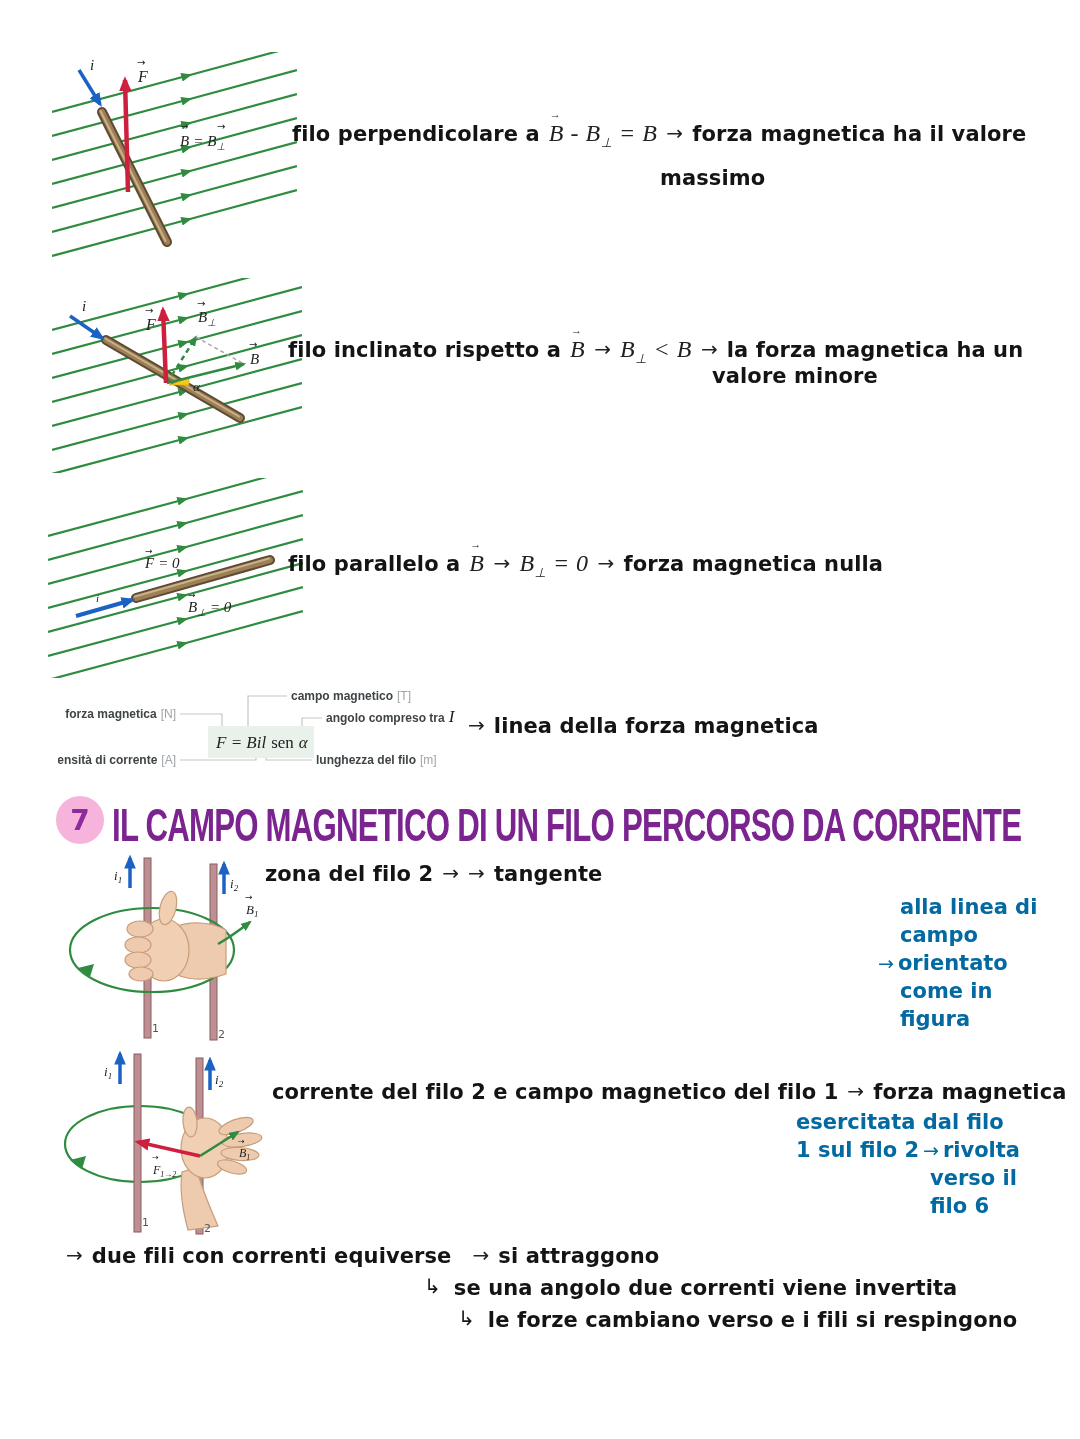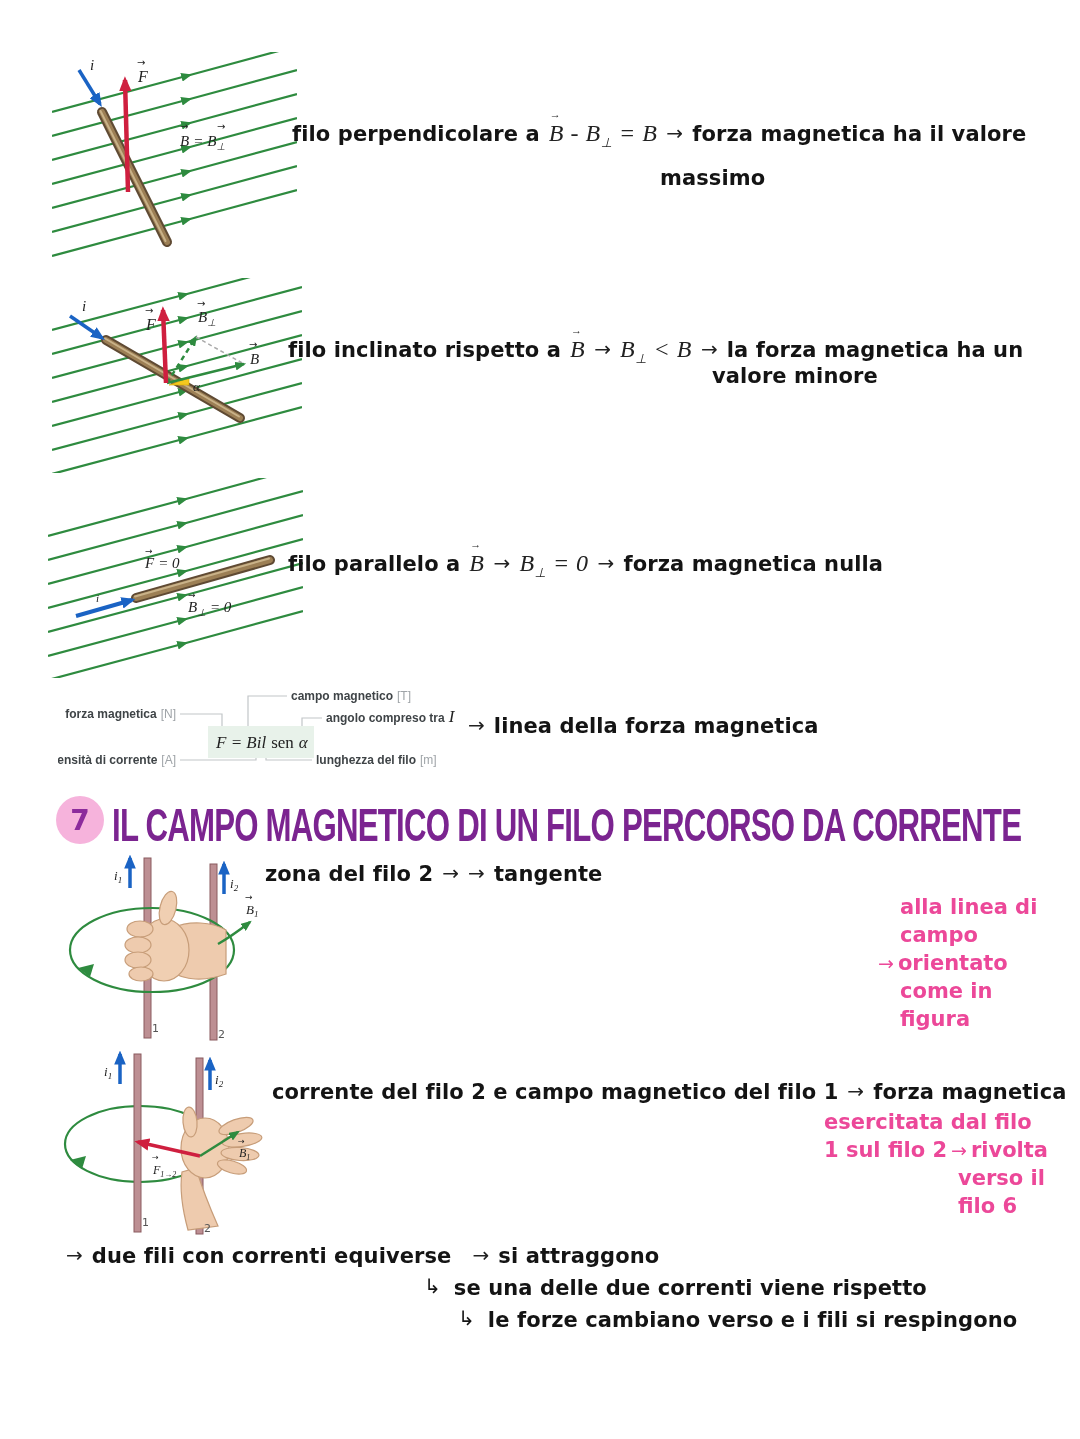--- a/index.html
+++ b/index.html
@@ -7,21 +7,21 @@
         font-family:"DejaVu Sans",sans-serif;}
   
   .hw{position:absolute;display:flex;align-items:baseline;gap:9px;white-space:nowrap;
       font-weight:700;font-size:21px;color:#141414;letter-spacing:.1px;}
   .hw .arr{font-weight:400;font-size:20px;color:#222;position:relative;top:-1px;}
   .math{font-family:"Liberation Serif",serif;font-style:italic;font-weight:500;font-size:24px;
         letter-spacing:.5px;color:#222;}
   .math sub{font-size:13px;}
   .vec{position:relative;display:inline-block;}
   .vec .va{position:absolute;top:-12px;left:1px;font-size:11px;font-style:normal;font-weight:400;}
-  .col{position:absolute;font-weight:700;font-size:21px;line-height:28px;color:#ec4899;white-space:nowrap;}
+  .col{position:absolute;font-weight:700;font-size:21px;line-height:28px;color:#0369a1;white-space:nowrap;}
   .col .ind{padding-left:22px;}
   .col .arrline{display:flex;gap:4px;align-items:baseline;}
   .col .arrline .arr{font-weight:400;font-size:19px;}
   .hook{font-weight:400;font-size:20px;margin-right:4px;position:relative;top:-2px;}
   
   .h-circle{position:absolute;left:56px;top:796px;width:48px;height:48px;border-radius:50%;
             background:#f6b3dc;display:flex;align-items:center;justify-content:center;
             color:#8c2b9c;font-size:28px;font-weight:700;}
   .h-title{position:absolute;left:112px;top:800px;color:#7b2490;font-family:"Liberation Sans",sans-serif;
            font-weight:700;font-size:40px;white-space:nowrap;letter-spacing:-1px;
@@ -308,39 +308,39 @@
     </text>
     <text x="102" y="178" font-size="11" fill="#555">1</text>
     <text x="164" y="184" font-size="11" fill="#555">2</text>
   </svg>
 
   <div class="hw" style="left:272px;top:1080px">
     <span>corrente del filo 2 e campo magnetico del filo 1</span>
     <span class="arr">→</span>
     <span>forza magnetica</span>
   </div>
-  <div class="col" style="left:824px;top:1108px">
+  <div class="col" style="left:796px;top:1108px">
     <div>esercitata dal filo</div>
     <div class="arrline">
         <span>1 sul filo 2</span>
         <span class="arr">→</span>
         <span>rivolta</span>
       </div>
     <div style="padding-left:134px">verso il</div>
     <div style="padding-left:134px">filo 6</div>
   </div>
 
   <div class="hw" style="left:66px;top:1244px">
     <span class="arr">→</span>
     <span>due fili con correnti equiverse</span>
     <span class="arr" style="margin-left:12px">→</span>
     <span>si attraggono</span>
   </div>
   <div class="hw" style="left:424px;top:1276px">
     <span class="hook">↳</span>
-    <span>se una delle due correnti viene rispetto</span>
+    <span>se una angolo due correnti viene invertita</span>
   </div>
   <div class="hw" style="left:458px;top:1308px">
     <span class="hook">↳</span>
     <span>le forze cambiano verso e i fili si respingono</span>
   </div>
 
 </div>
 
 </body></html>

